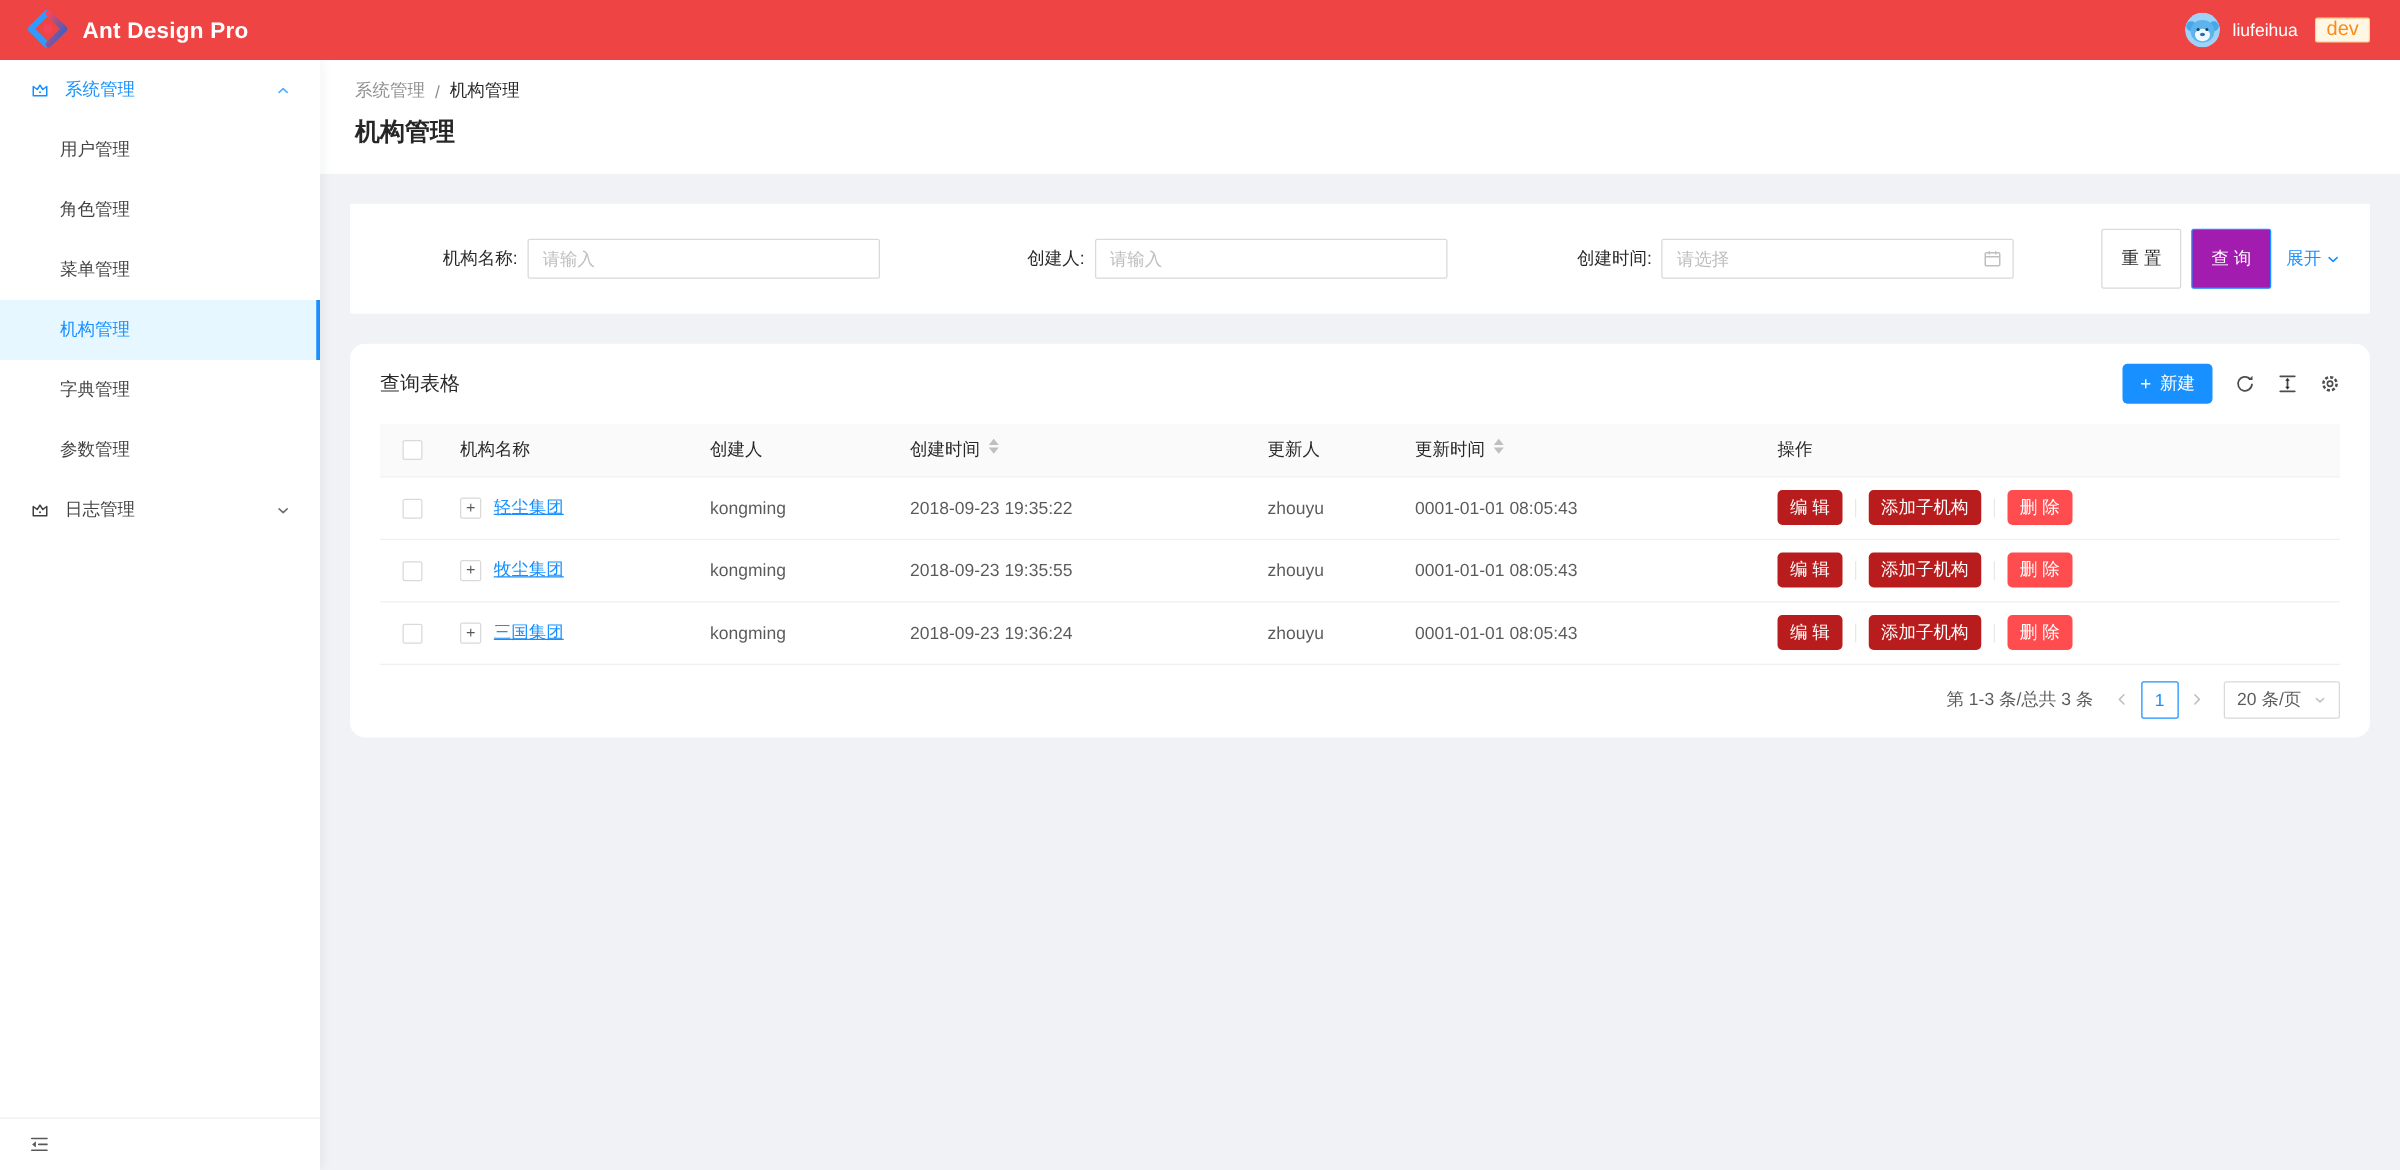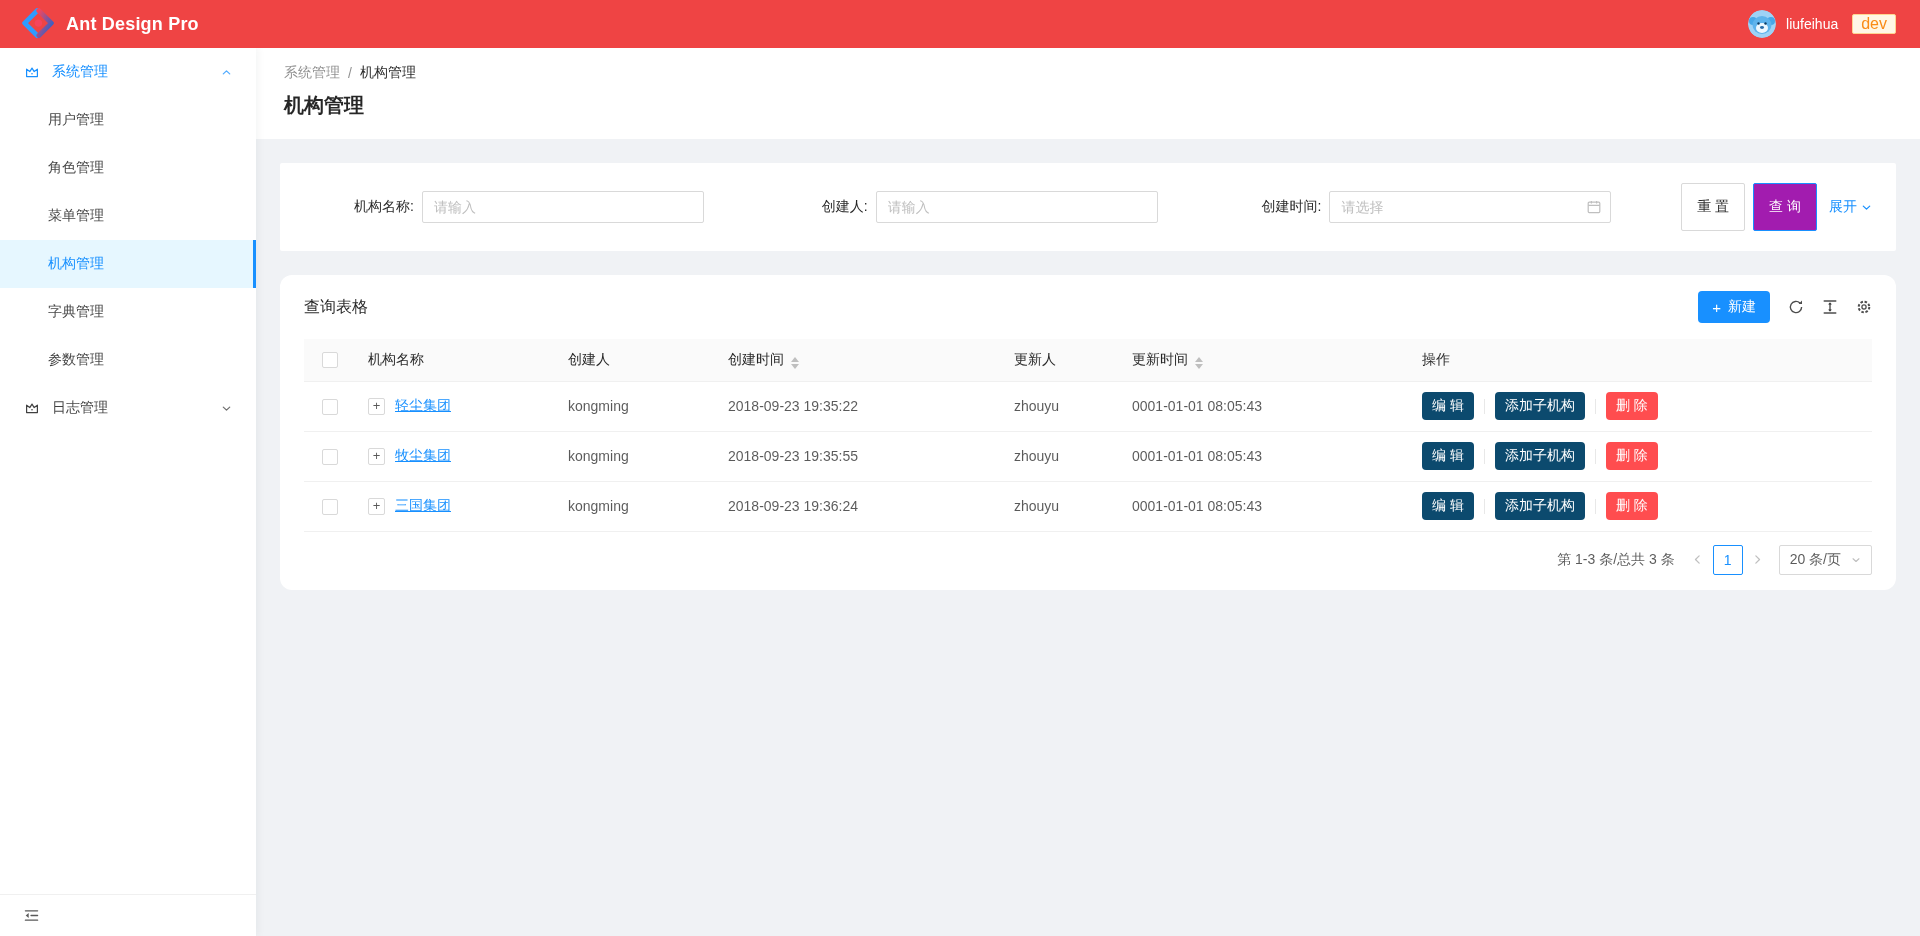--- a/index.html
+++ b/index.html
@@ -99,21 +99,21 @@
 
   table { width:calc(100% - 48px); margin:0 24px; border-collapse:collapse; table-layout:fixed; }
   thead th {
     background:#fafafa; height:42px; text-align:left; padding:0 16px;
     font-weight:500; color:rgba(0,0,0,.85); border-bottom:1px solid #f0f0f0; font-size:14px;
   }
   tbody td {
     height:50px; padding:0 16px; border-bottom:1px solid #f0f0f0;
     color:rgba(0,0,0,.65); font-size:14px; white-space:nowrap;
   }
-  .th-flex { display:flex; align-items:flex-end; }
+  .th-flex { display:flex; align-items:flex-start; }
   .sorter { display:flex; flex-direction:column; margin-left:7px; }
   .caret { width:0; height:0; border-left:4px solid transparent; border-right:4px solid transparent; }
   .caret.up { border-bottom:5px solid #bfbfbf; margin-bottom:2px; }
   .caret.down { border-top:5px solid #bfbfbf; }
   .cell-sel { padding-left:18px !important; }
   .checkbox {
     width:16px; height:16px; border:1px solid #d9d9d9; border-radius:2px; background:#fff;
     display:inline-block; cursor:pointer; vertical-align:middle;
   }
   .name-cell { display:flex; align-items:center; }
@@ -121,21 +121,21 @@
     width:17px; height:17px; border:1px solid #d9d9d9; background:#fff; border-radius:2px;
     color:rgba(0,0,0,.65); font-size:13px; line-height:14px; text-align:center;
     margin-right:10px; cursor:pointer; flex:none; display:inline-flex; align-items:center; justify-content:center;
   }
   .org-link { color:#1890ff; text-decoration:underline; cursor:pointer; }
   .actions-cell { display:flex; align-items:center; }
   .action-btn {
     height:28px; padding:0 10px; border:none; border-radius:4px; color:#fff;
     font-size:14px; cursor:pointer; display:inline-flex; align-items:center; font-family:inherit; white-space:nowrap;
   }
-  .action-blue { background:#0c4a6e; }
+  .action-blue { background:#b91c1c; }
   .action-red { background:#ff4d4f; }
   .v-divider { width:1px; height:15px; background:#e8e8e8; margin:0 10px; flex:none; }
 
   
   .pagination {
     display:flex; justify-content:flex-end; align-items:center;
     padding:13px 24px 15px; color:rgba(0,0,0,.65);
   }
   .pg-total { margin-right:10px; }
   .pg-arrow { width:26px; height:30px; display:flex; align-items:center; justify-content:center; color:rgba(0,0,0,.25); cursor:pointer; }

